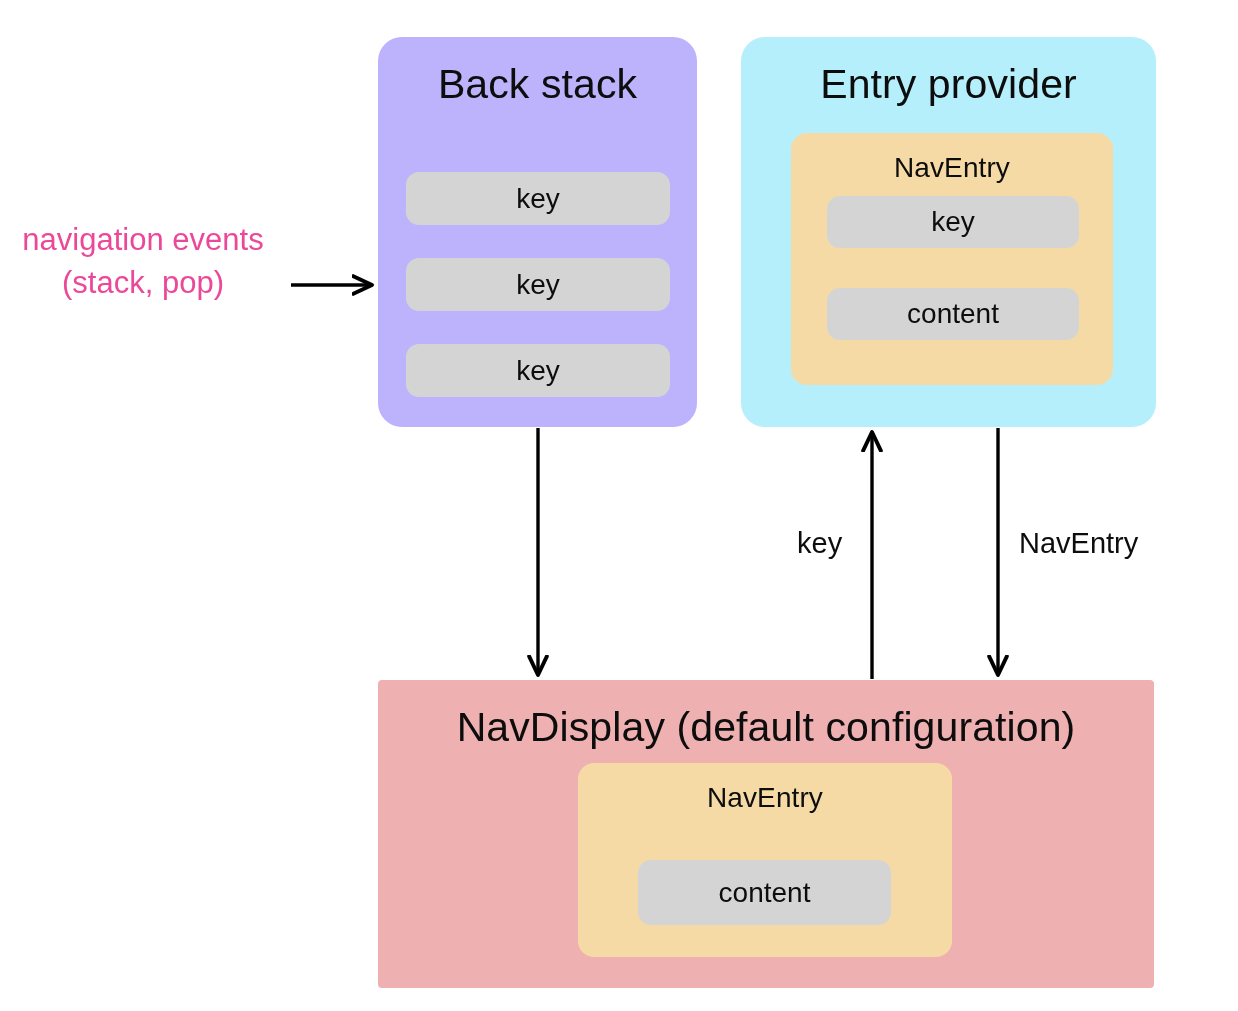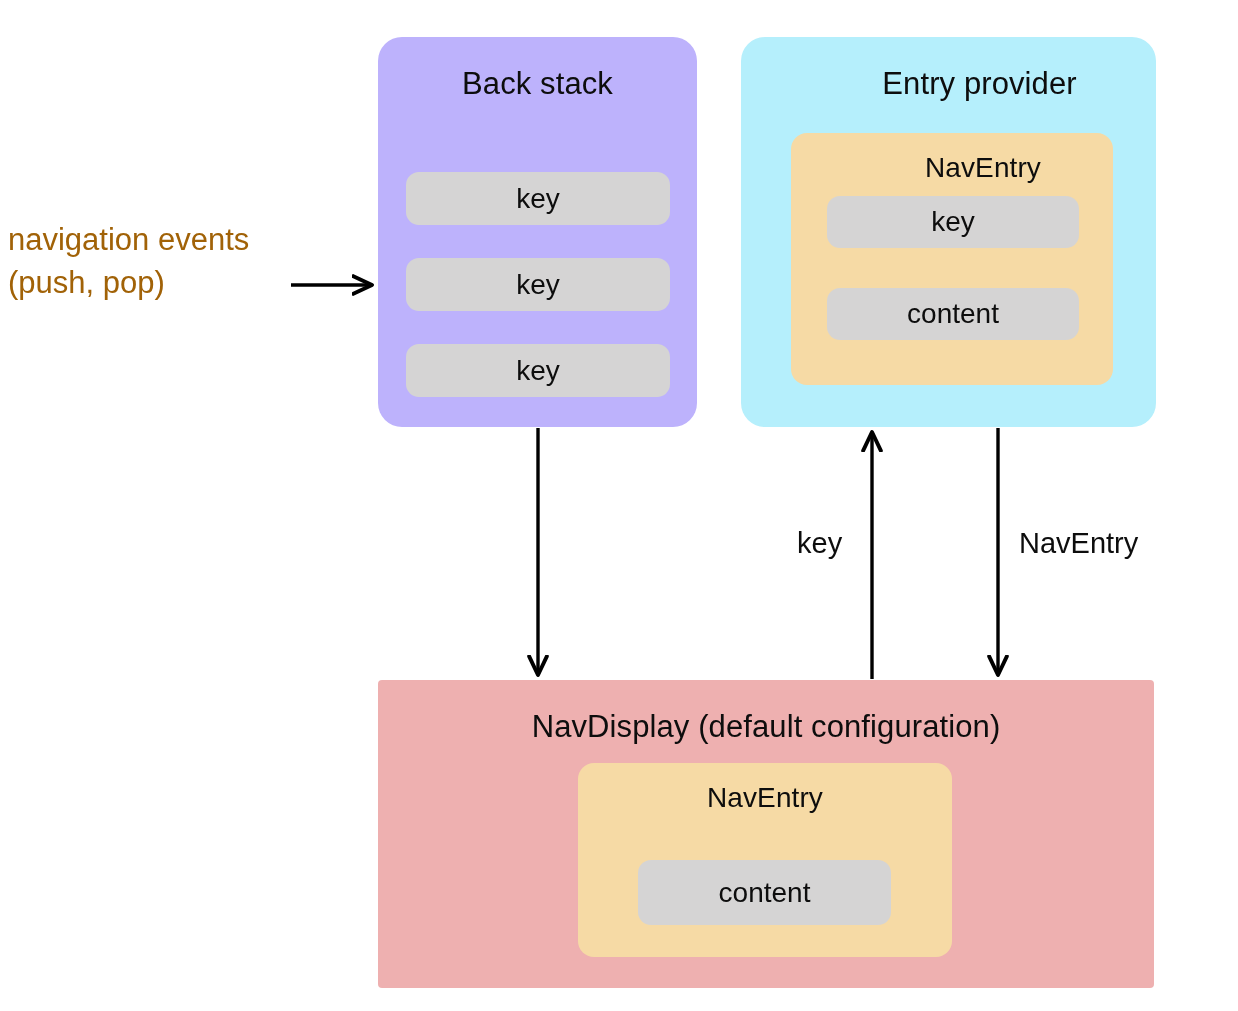--- a/index.html
+++ b/index.html
@@ -53,27 +53,27 @@
     background: #eeb0b0;
     border-radius: 4px;
   }
 
   
   .box-title {
     position: absolute;
     left: 0;
     width: 100%;
     text-align: center;
-    font-size: 31px;
+    font-size: 41px;
     line-height: 38px;
     letter-spacing: 0.1px;
     color: #0d0d0d;
   }
   .backstack-box .box-title { top: 28px; }
-  .entryprovider-box .box-title { top: 28px; margin-left: 31px; }
+  .entryprovider-box .box-title { top: 28px; }
   .navdisplay-box .box-title { top: 28px; }
 
   
   .naventry-box {
     position: absolute;
     background: #f6daa5;
     border-radius: 16px;
     box-sizing: border-box;
   }
   .naventry-in-provider {
@@ -121,23 +121,24 @@
 
   
   .nd-chip { left: 60px; width: 253px; height: 65px; top: 97px; }
 
   
   .nav-events-label {
     position: absolute;
     left: 8px;
     top: 218px;
     width: 270px;
+    text-align: center;
     font-size: 31px;
     line-height: 43px;
-    color: #a16207;
+    color: #ec4899;
   }
 
   
   .edge-label {
     position: absolute;
     font-size: 29px;
     line-height: 34px;
     color: #0d0d0d;
     white-space: nowrap;
   }
@@ -153,21 +154,21 @@
     pointer-events: none;
   }
 </style>
 </head>
 <body>
 
 <div id="canvas">
 
   <div class="nav-events-label">
     <div>navigation events</div>
-    <div>(push, pop)</div>
+    <div>(stack, pop)</div>
   </div>
 
   <div class="box backstack-box">
     <div class="box-title">Back stack</div>
     <div class="chip bs-chip bs-chip-1">key</div>
     <div class="chip bs-chip bs-chip-2">key</div>
     <div class="chip bs-chip bs-chip-3">key</div>
   </div>
 
   <div class="box entryprovider-box">

